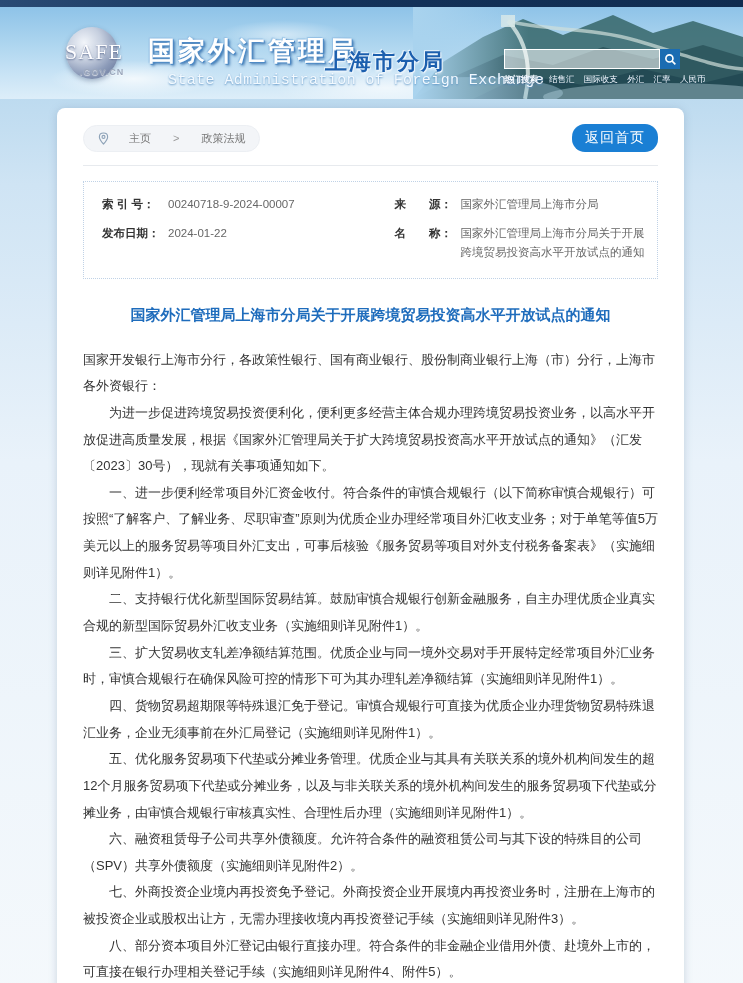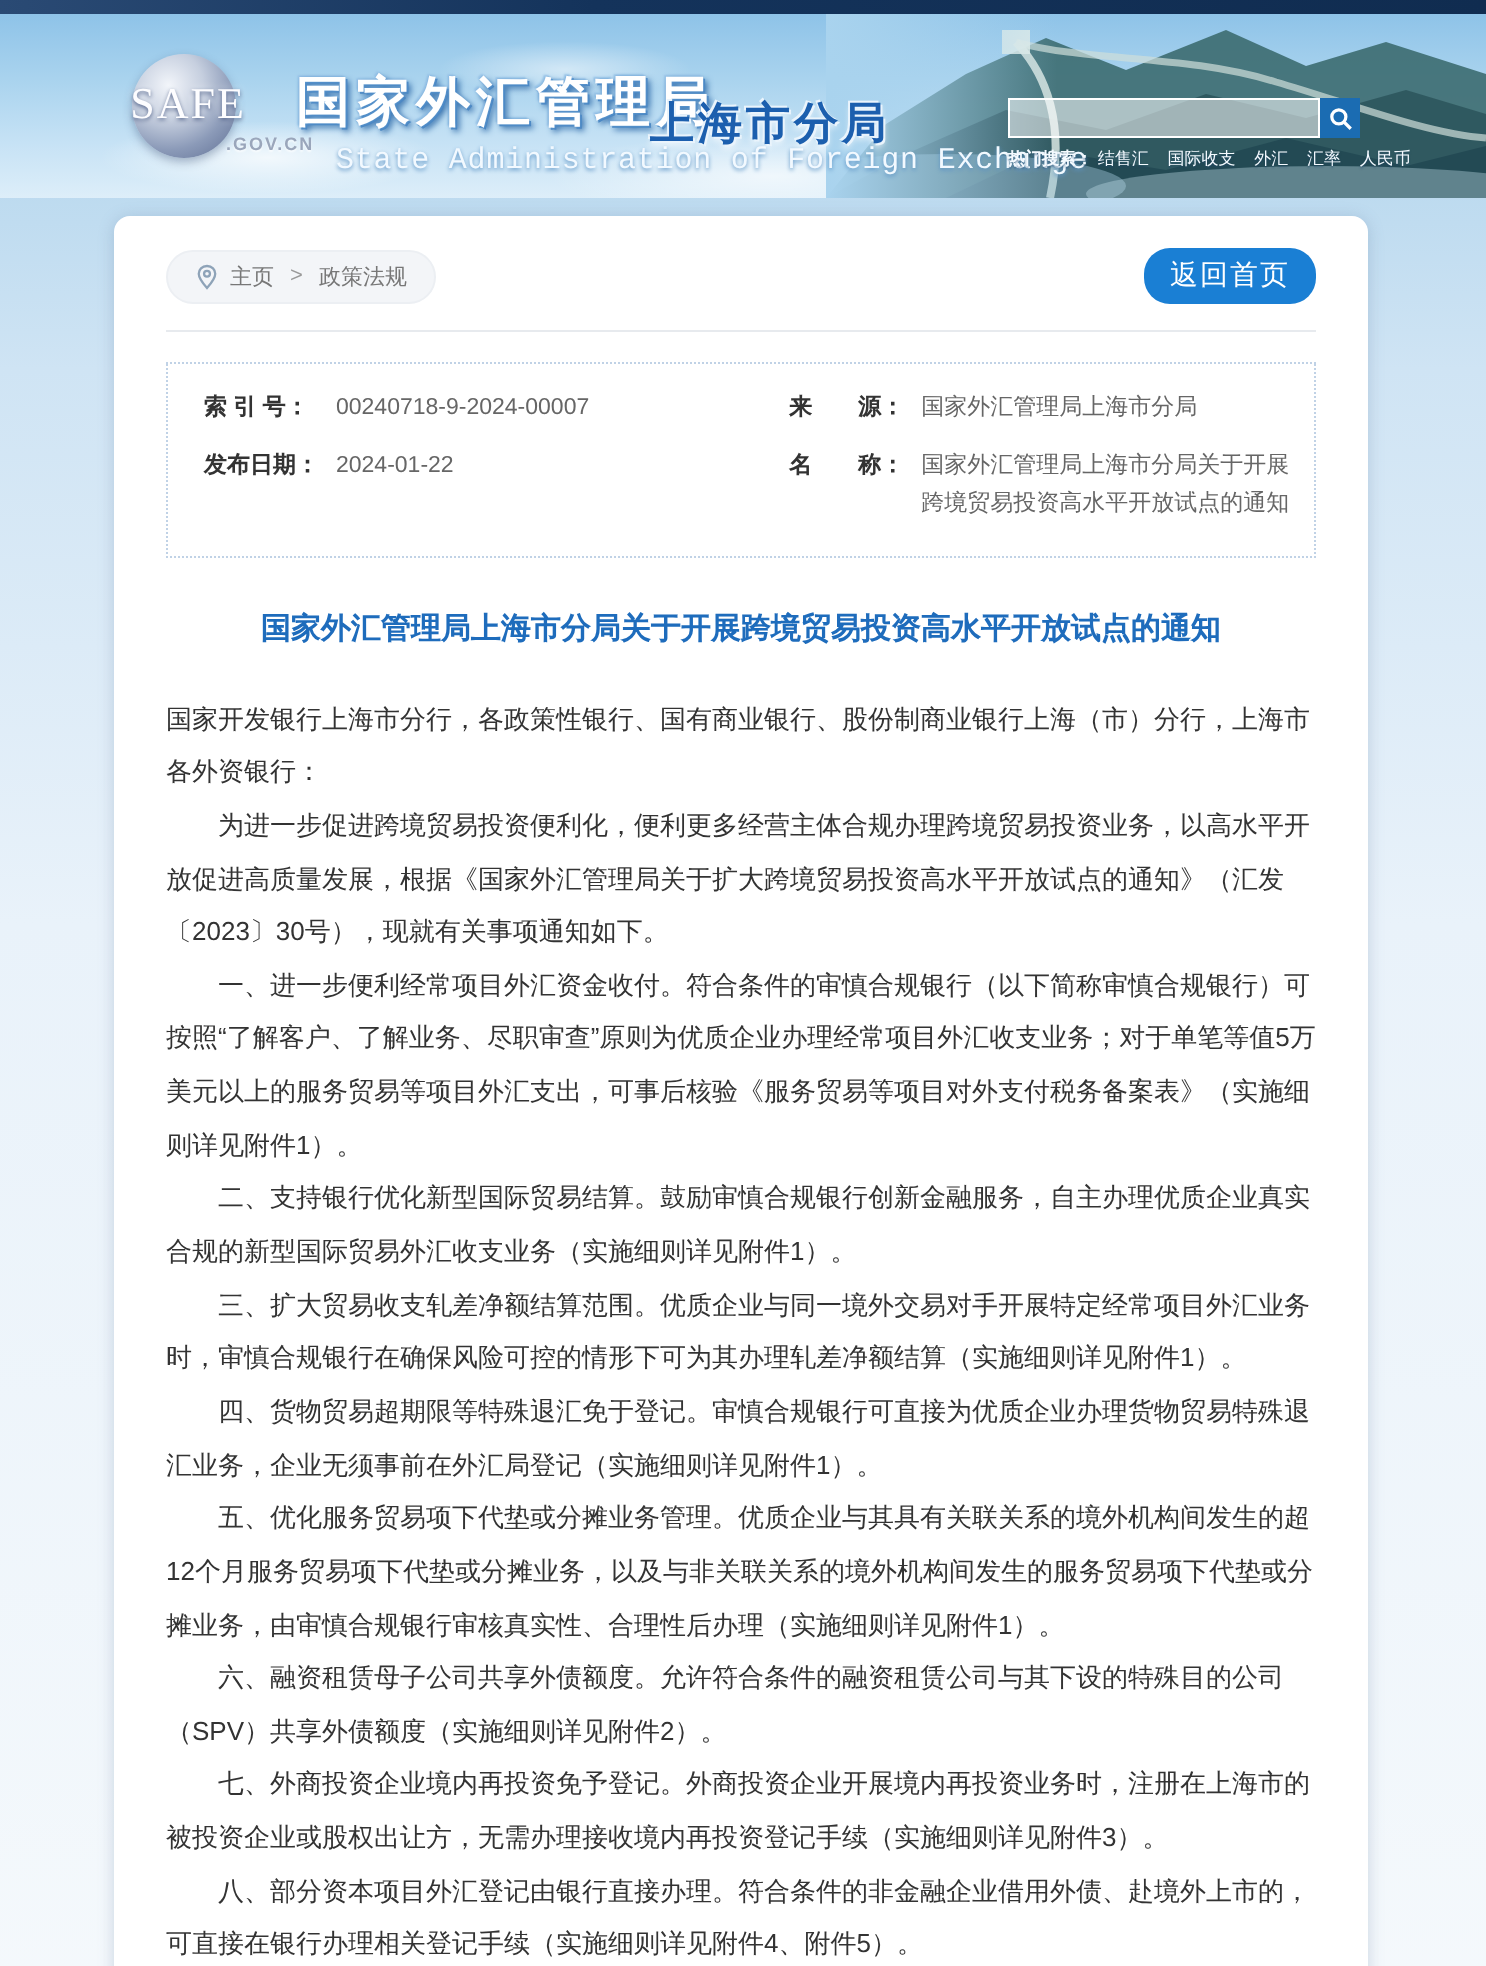--- a/index.html
+++ b/index.html
@@ -34,21 +34,21 @@
     background: radial-gradient(circle at 35% 30%, #f2f5fa 0%, #c6cfdf 35%, #8b9ab8 65%, #5d6d92 100%);
     box-shadow: 0 2px 5px rgba(40,60,100,.35);
   }
   .logo-safe {
     position:absolute; left:0; top:14px; width:72px; text-align:center;
     font-family:"Liberation Serif","DejaVu Serif",serif; font-weight:normal;
     font-size:22px; color:#fdfdff; letter-spacing:1px;
     text-shadow: 0 1px 2px #54658c, 0 0 4px rgba(255,255,255,.6);
   }
   .logo-gov { position:absolute; left:22px; top:42px; font-size:9px; font-weight:bold; color:#9aa6bb;
-    text-shadow:0 1px 1px rgba(255,255,255,.7); letter-spacing:1px;margin-left:33px; }
+    text-shadow:0 1px 1px rgba(255,255,255,.7); letter-spacing:1px; }
   .org-block { position:absolute; left:148px; top:26px;font-family:Liberation Mono, monospace; }
   .org-name {
     font-size:27px; font-weight:bold; color:#ffffff; letter-spacing:3px;
     text-shadow: 0 0 1px #6fa6d8, 1px 1px 0 #4c88c4, 2px 2px 3px #2f6aa8, -1px -1px 1px #9cc6e8;
   }
   .org-en { margin-top:3px; font-size:15px; color:#f2f9ff; letter-spacing:.4px;
     text-shadow:0 1px 2px #5b92c4;margin-left:20px; }
   .branch-name {
     position:absolute; left:325px; top:40px; font-size:22px; font-weight:bold; color:#1c5fae;
     letter-spacing:2px; text-shadow: 1px 1px 0 #eaf4fc, -1px -1px 0 #eaf4fc, 0 2px 3px rgba(255,255,255,.8);
@@ -68,21 +68,21 @@
   .hot-label { font-weight:bold; }
   .hot-link { margin-right:7px; color:#f4faff; text-decoration:none; cursor:pointer; }
   
   .card {
     width:627px; margin:9px auto 0 57px; background:#ffffff; border-radius:8px;
     box-shadow: 0 1px 8px rgba(90,120,155,.28);
     padding: 16px 26px 40px 26px; min-height:860px;
   }
   .crumb-row { display:flex; align-items:center; justify-content:space-between; }
   .crumb-pill {
-    display:inline-flex; align-items:center; gap:6px;
+    display:inline-flex; align-items:center; gap:20px;
     background:#f3f5f8; border:1px solid #eceff3; border-radius:14px;
     padding:5px 14px; font-size:11px; color:#777;
   }
   .crumb-pill a { color:#777; text-decoration:none; cursor:pointer; }
   .crumb-sep { color:#999; margin:0 2px; }
   .back-btn {
     background:#1a7fd4; color:#fff; border:none; border-radius:13px;
     padding:5px 13px; font-size:14px; cursor:pointer; letter-spacing:1px;
   }
   .divider { border:none; border-top:1px solid #e7eaee; margin:13px 0 15px; }

